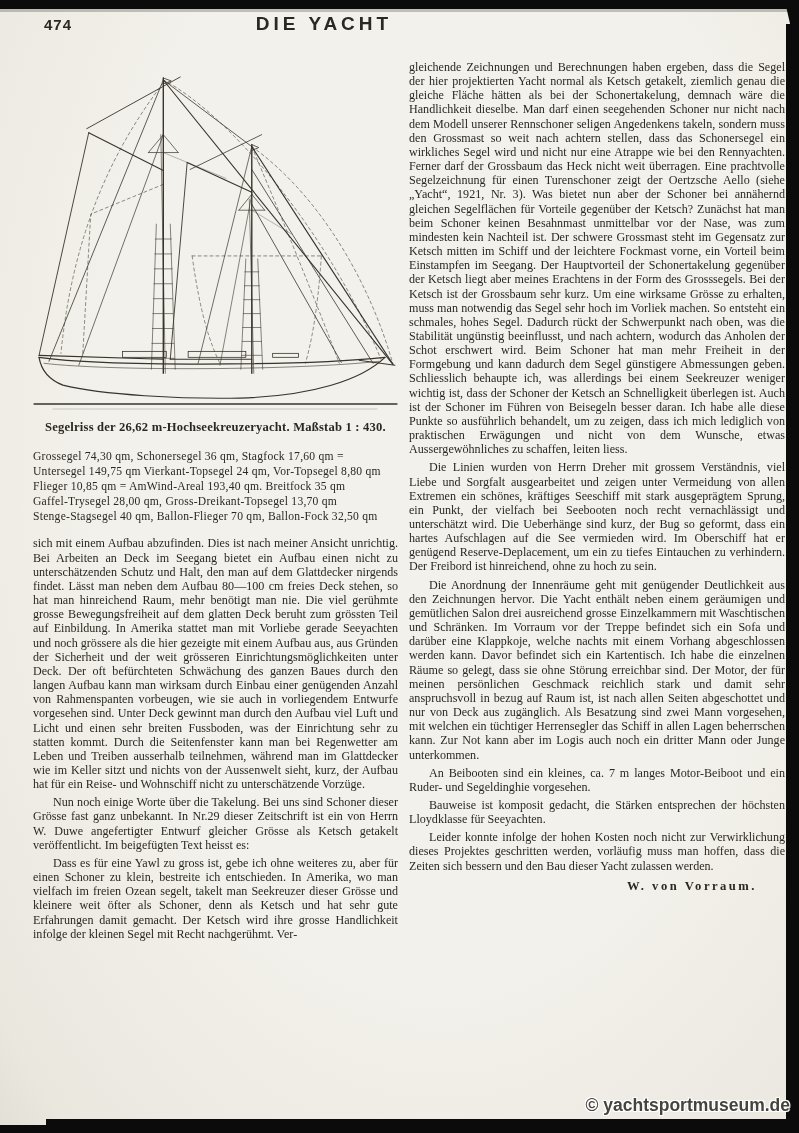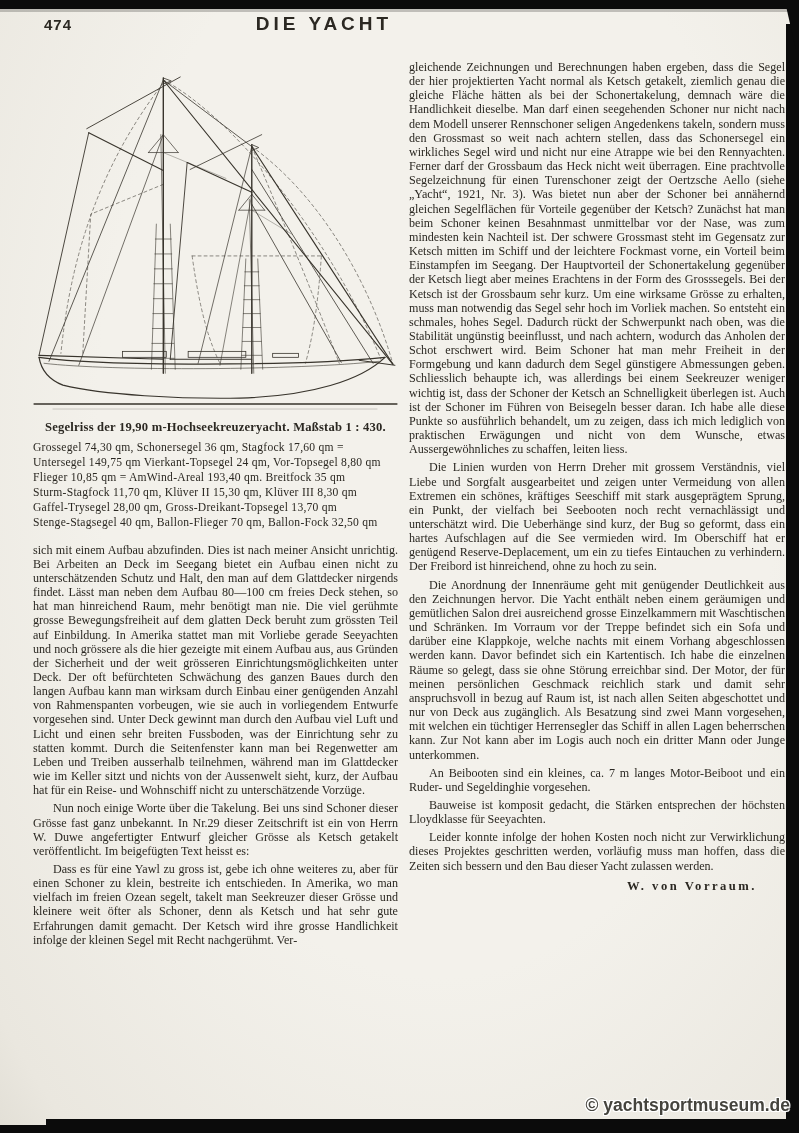--- a/index.html
+++ b/index.html
@@ -33,21 +33,21 @@
   
   .col{position:absolute;text-align:justify;}
   #col-left{left:33px;top:75px;width:365px;}
   #col-right{left:409px;top:60px;width:376px;}
 
   #sailplan{position:relative;width:370px;height:338px;margin-left:-3px;}
   #sailplan svg{display:block;width:100%;height:100%;}
 
   #figure-caption{margin-top:7px;text-align:center;font-weight:bold;font-size:12.6px;
     letter-spacing:.2px;}
-  #sail-list{margin-top:5px;font-size:11.6px;line-height:15.1px;letter-spacing:.25px;
+  #sail-list{margin-top:14px;font-size:11.6px;line-height:15.1px;letter-spacing:.25px;
     text-align:justify;}
   #sail-list div{white-space:nowrap;overflow:hidden;}
 
   .body-text{font-size:12.1px;line-height:14.15px;}
   #col-left .body-text{margin-top:12px;}
   .body-text p{margin:0 0 4px 0;}
   .body-text p.ind{text-indent:20px;}
   #signature{margin-top:6px;text-align:right;font-weight:bold;letter-spacing:2.5px;
     padding-right:28px;font-size:12.6px;}
 
@@ -152,29 +152,28 @@
             <path d="M162,182 C170,240 180,270 190,290 M292,182 C288,240 282,268 276,290"></path>
             <path d="M133,110 L60,140 L52,280"></path>
             <path d="M133,8 C70,90 40,180 30,280"></path>
             <path d="M133,5 C200,40 300,160 352,286"></path>
           </g>
         </g>
       </svg>
     </div>
 
     <div id="figure-caption">
-      <span>Segelriss der 19,90 m-Hochseekreuzeryacht.</span>
+      <span>Segelriss der 26,62 m-Hochseekreuzeryacht.</span>
       <span>Maßstab 1 : 430.</span>
     </div>
 
     <div id="sail-list">
       <div>Grossegel 74,30 qm, Schonersegel 36 qm, Stagfock 17,60 qm =</div>
       <div>Untersegel 149,75 qm  Vierkant-Topsegel 24 qm, Vor-Topsegel 8,80 qm</div>
       <div>Flieger 10,85 qm = AmWind-Areal 193,40 qm.  Breitfock 35 qm</div>
-      <div>Sturm-Stagfock 11,70 qm,  Klüver II 15,30 qm,  Klüver III 8,30 qm</div>
       <div>Gaffel-Trysegel 28,00 qm,  Gross-Dreikant-Topsegel 13,70 qm</div>
       <div>Stenge-Stagsegel 40 qm, Ballon-Flieger 70 qm, Ballon-Fock 32,50 qm</div>
     </div>
 
     <div class="body-text">
       <p>sich mit einem Aufbau abzufinden. Dies ist nach meiner Ansicht unrichtig. Bei Arbeiten an Deck im Seegang bietet ein Aufbau einen nicht zu unterschätzenden Schutz und Halt, den man auf dem Glattdecker nirgends findet. Lässt man neben dem Aufbau 80—100 cm freies Deck stehen, so hat man hinreichend Raum, mehr benötigt man nie. Die viel gerühmte grosse Bewegungsfreiheit auf dem glatten Deck beruht zum grössten Teil auf Einbildung. In Amerika stattet man mit Vorliebe gerade Seeyachten und noch grössere als die hier gezeigte mit einem Aufbau aus, aus Gründen der Sicherheit und der weit grösseren Einrichtungsmöglichkeiten unter Deck. Der oft befürchteten Schwächung des ganzen Baues durch den langen Aufbau kann man wirksam durch Einbau einer genügenden Anzahl von Rahmenspanten vorbeugen, wie sie auch in vorliegendem Entwurfe vorgesehen sind. Unter Deck gewinnt man durch den Aufbau viel Luft und Licht und einen sehr breiten Fussboden, was der Einrichtung sehr zu statten kommt. Durch die Seitenfenster kann man bei Regenwetter am Leben und Treiben ausserhalb teilnehmen, während man im Glattdecker wie im Keller sitzt und nichts von der Aussenwelt sieht, kurz, der Aufbau hat für ein Reise- und Wohnschiff nicht zu unterschätzende Vorzüge.</p>
       <p class="ind">Nun noch einige Worte über die Takelung. Bei uns sind Schoner dieser Grösse fast ganz unbekannt. In Nr.29 dieser Zeitschrift ist ein von Herrn W. Duwe angefertigter Entwurf gleicher Grösse als Ketsch getakelt veröffentlicht. Im beigefügten Text heisst es:</p>
       <p class="ind">Dass es für eine Yawl zu gross ist, gebe ich ohne weiteres zu, aber für einen Schoner zu klein, bestreite ich entschieden. In Amerika, wo man vielfach im freien Ozean segelt, takelt man Seekreuzer dieser Grösse und kleinere weit öfter als Schoner, denn als Ketsch und hat sehr gute Erfahrungen damit gemacht. Der Ketsch wird ihre grosse Handlichkeit infolge der kleinen Segel mit Recht nachgerühmt. Ver-</p>
     </div>
   </div>

